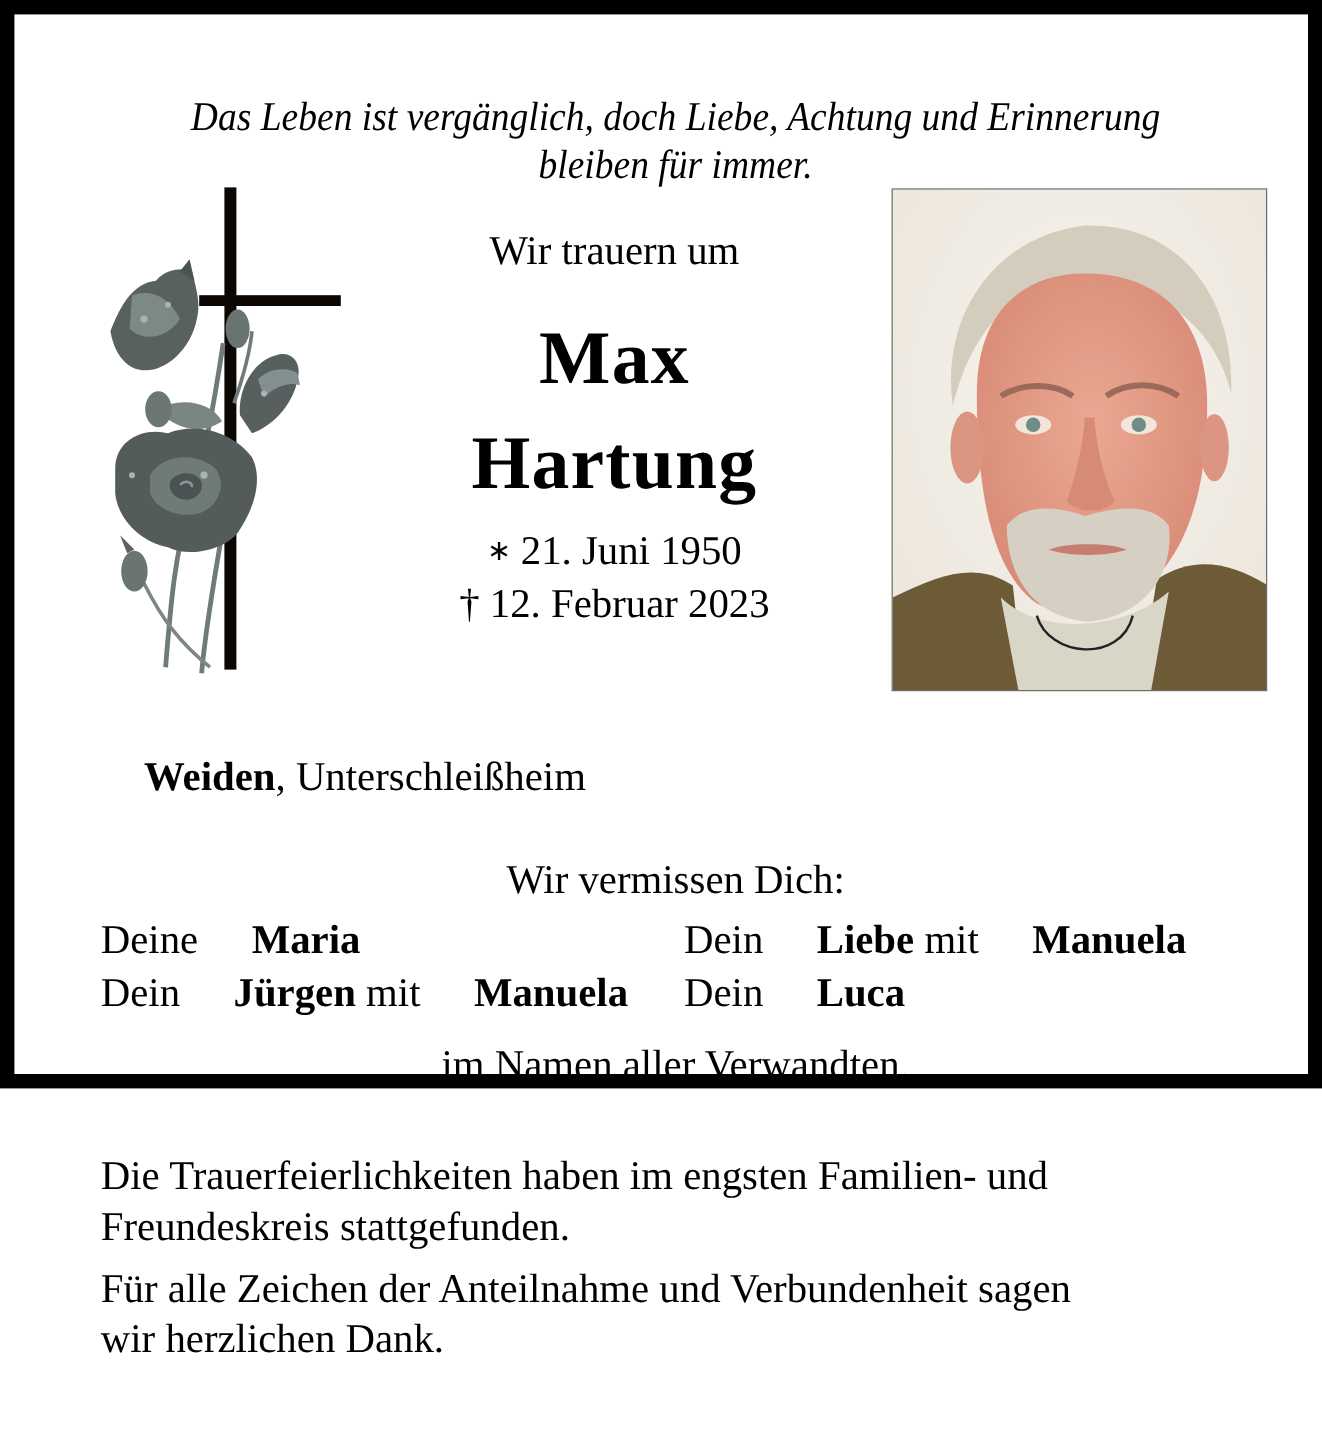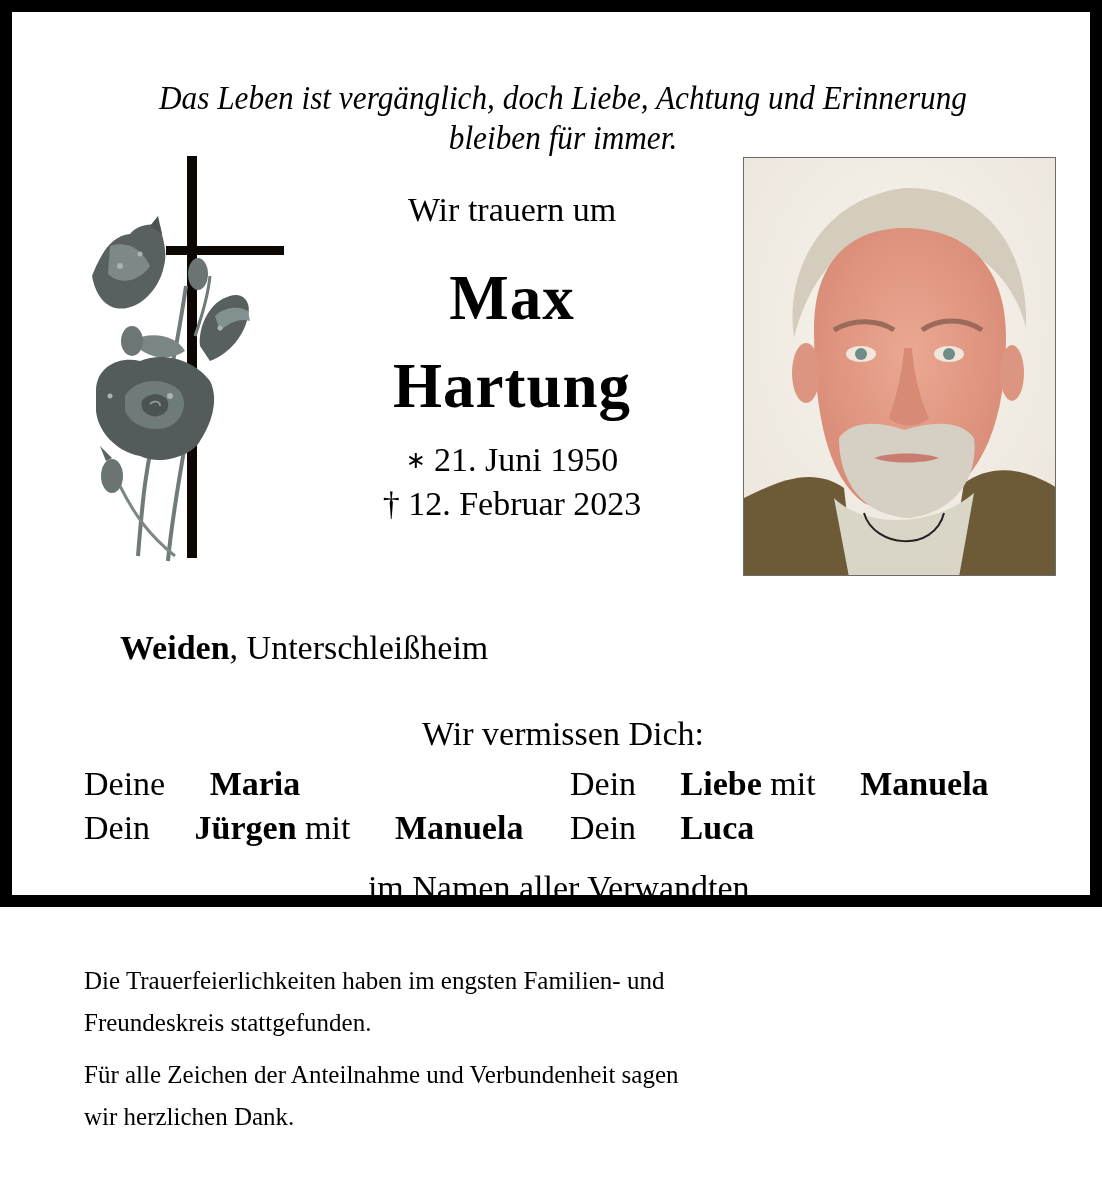--- a/index.html
+++ b/index.html
@@ -13,21 +13,21 @@
   .dates { margin-top:8px; font-size:34px; line-height:44px; }
   .date-line { display:block; }
   .sym { font-size:24px; vertical-align:3px; margin-right:8px; }
   .photo { position:absolute; left:731px; top:145px; width:313px; height:419px; border:1px solid #6b6b6b; box-sizing:border-box; overflow:hidden; background:#f3eee6; }
   .location { position:absolute; left:72px; top:614px; font-size:34px; line-height:44px; }
   .miss-title { position:absolute; left:0; width:1102px; top:700px; text-align:center; font-size:34px; line-height:44px; }
   .relatives { position:absolute; left:72px; top:750px; width:960px; font-size:34px; line-height:44px; }
   .rel { position:absolute; white-space:nowrap; }
   .b { font-weight:bold;margin-left:36px; }
   .relatives-note { position:absolute; left:0; width:1102px; top:854px; text-align:center; font-size:34px; line-height:44px; }
-  .para { position:absolute; left:72px; width:990px; font-size:25px; line-height:42px; }
+  .para { position:absolute; left:72px; width:990px; font-size:34px; line-height:42px; }
   .p1 { top:948px; }
   .p2 { top:1042px; }
 </style>
 </head>
 <body>
 
 <div class="frame">
 
   <div class="motto">
     <div>Das Leben ist vergänglich, doch Liebe, Achtung und Erinnerung</div>

